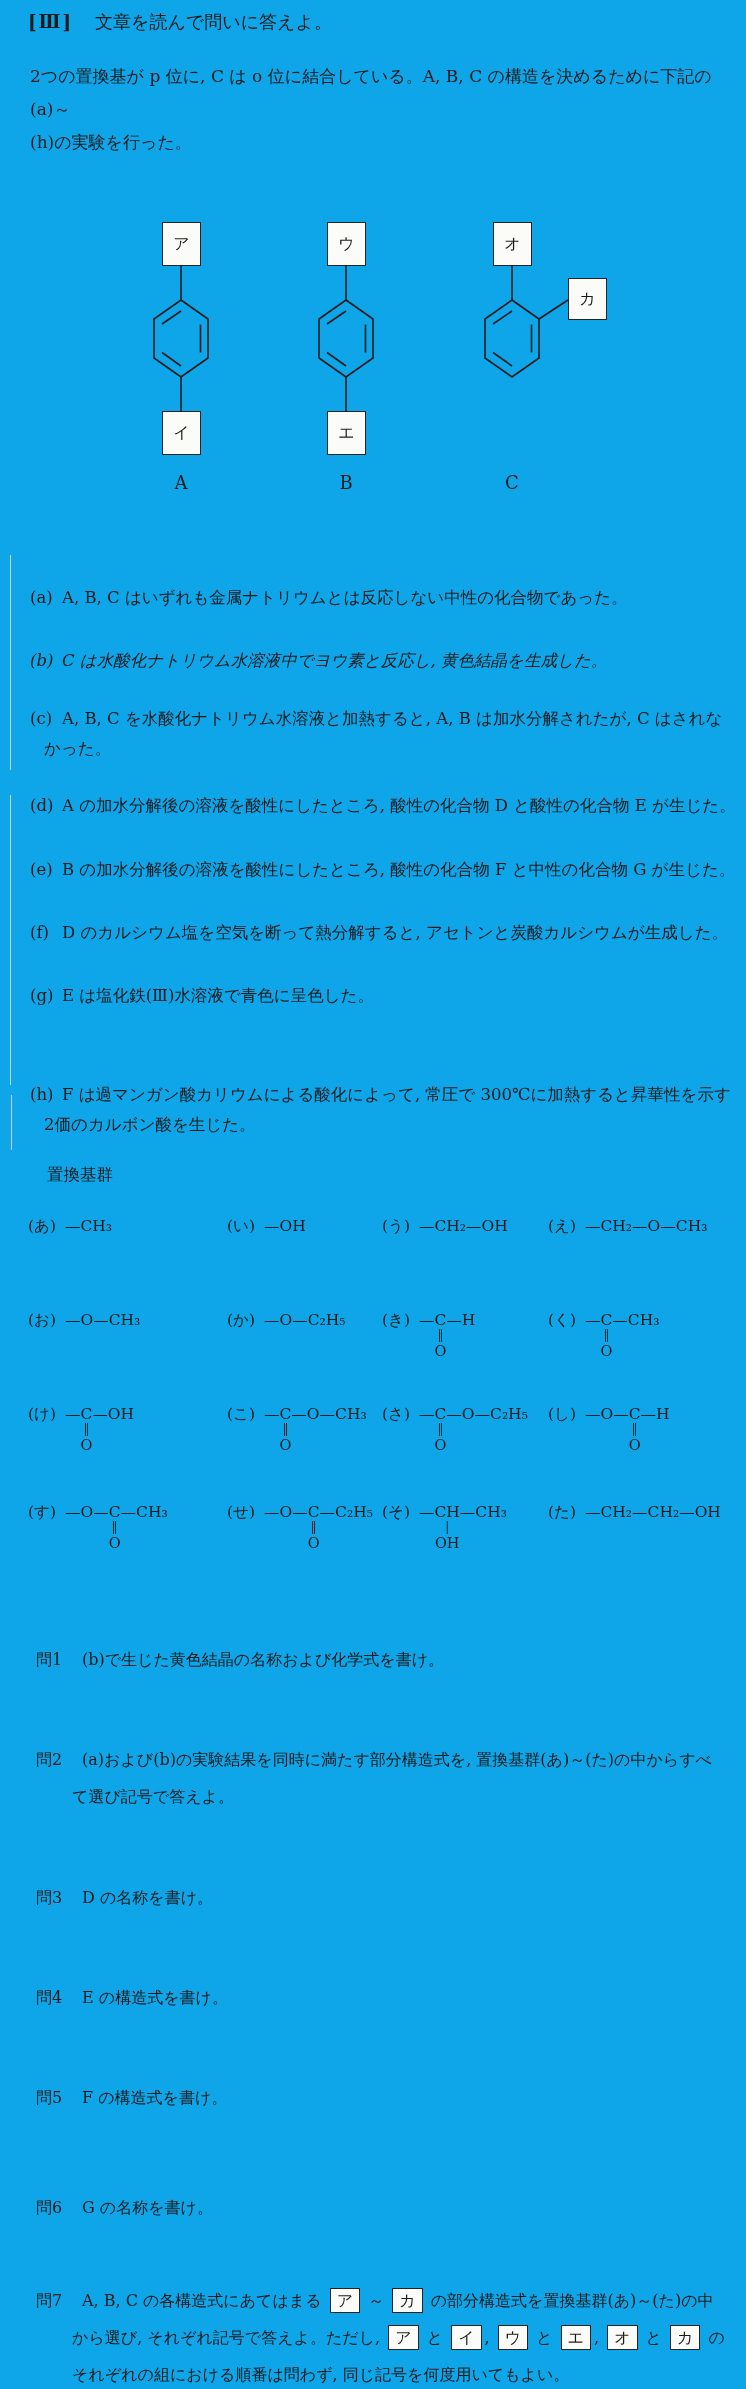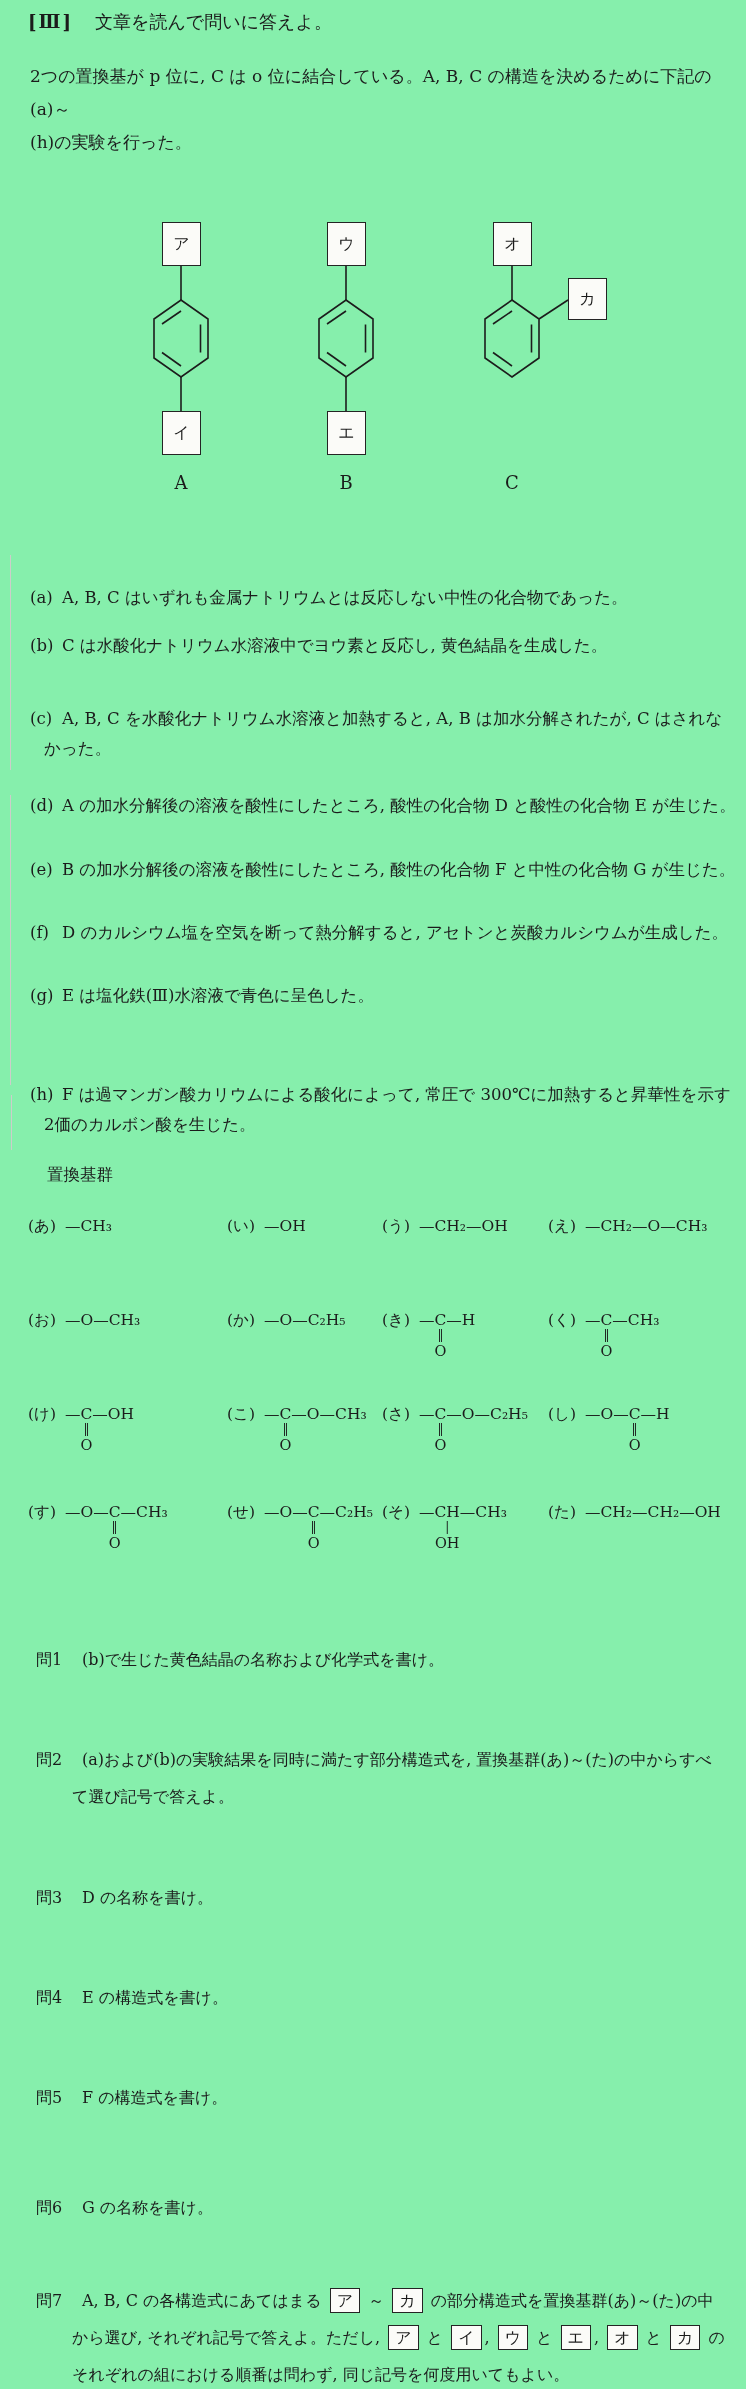--- a/index.html
+++ b/index.html
@@ -1,18 +1,18 @@
 <!DOCTYPE html>
 <html><head>
 <meta charset="utf-8">
 <style>
   html,body{margin:0;padding:0;background:#e9e9e7;}
   .page{
     position:relative;width:746px;height:2389px;margin:0 auto;
-    background:#86efac;color:#1b1b1b;
+    background:#0ea5e9;color:#1b1b1b;
     font-family:"DejaVu Serif","Liberation Serif",serif;
     overflow:hidden;
   }
   
   .art{position:absolute;width:1px;background:#cdcdca;}
 
   
   .heading{position:absolute;top:10px;left:28px;font-size:18px;white-space:nowrap;}
   .sec-label{font-weight:bold;letter-spacing:2px;}
   .sec-instr{margin-left:22px;}
@@ -32,21 +32,21 @@
   .b-a-top{left:162px;top:12px;}   .b-a-bot{left:162px;top:201px;}
   .b-b-top{left:327px;top:12px;}   .b-b-bot{left:327px;top:201px;}
   .b-c-top{left:493px;top:12px;}   .b-c-side{left:568px;top:68px;height:42px;}
   .cmp-label{position:absolute;top:262px;width:20px;text-align:center;font-size:18px;}
   .cl-a{left:171px;} .cl-b{left:336px;} .cl-c{left:502px;}
 
   
   .exp{position:absolute;left:30px;width:706px;font-size:16.5px;line-height:30px;white-space:nowrap;}
   .exp-id{display:inline-block;width:32px;}
   .exp .cont{margin-left:14px;}
-  .e0{top:583px;} .e1{top:631px;} .e2{top:704px;} .e3{top:791px;}
+  .e0{top:583px;} .e1{top:646px;font-style:italic;} .e2{top:704px;} .e3{top:791px;}
   .e4{top:855px;} .e5{top:918px;} .e6{top:981px;} .e7{top:1080px;}
 
   
   .sub-title{position:absolute;top:1164px;left:47px;font-size:16.5px;}
   .sub{position:absolute;font-size:15.5px;white-space:nowrap;}
   .sub-id{margin-right:9px;}
   .c0{left:28px;} .c1{left:212px;margin-left:15px;} .c2{left:382px;text-align:right;} .c3{left:548px;}
   .r0{top:1216px;} .r1{top:1310px;} .r2{top:1404px;} .r3{top:1502px;}
   .atom{position:relative;display:inline-block;}
   .below{

